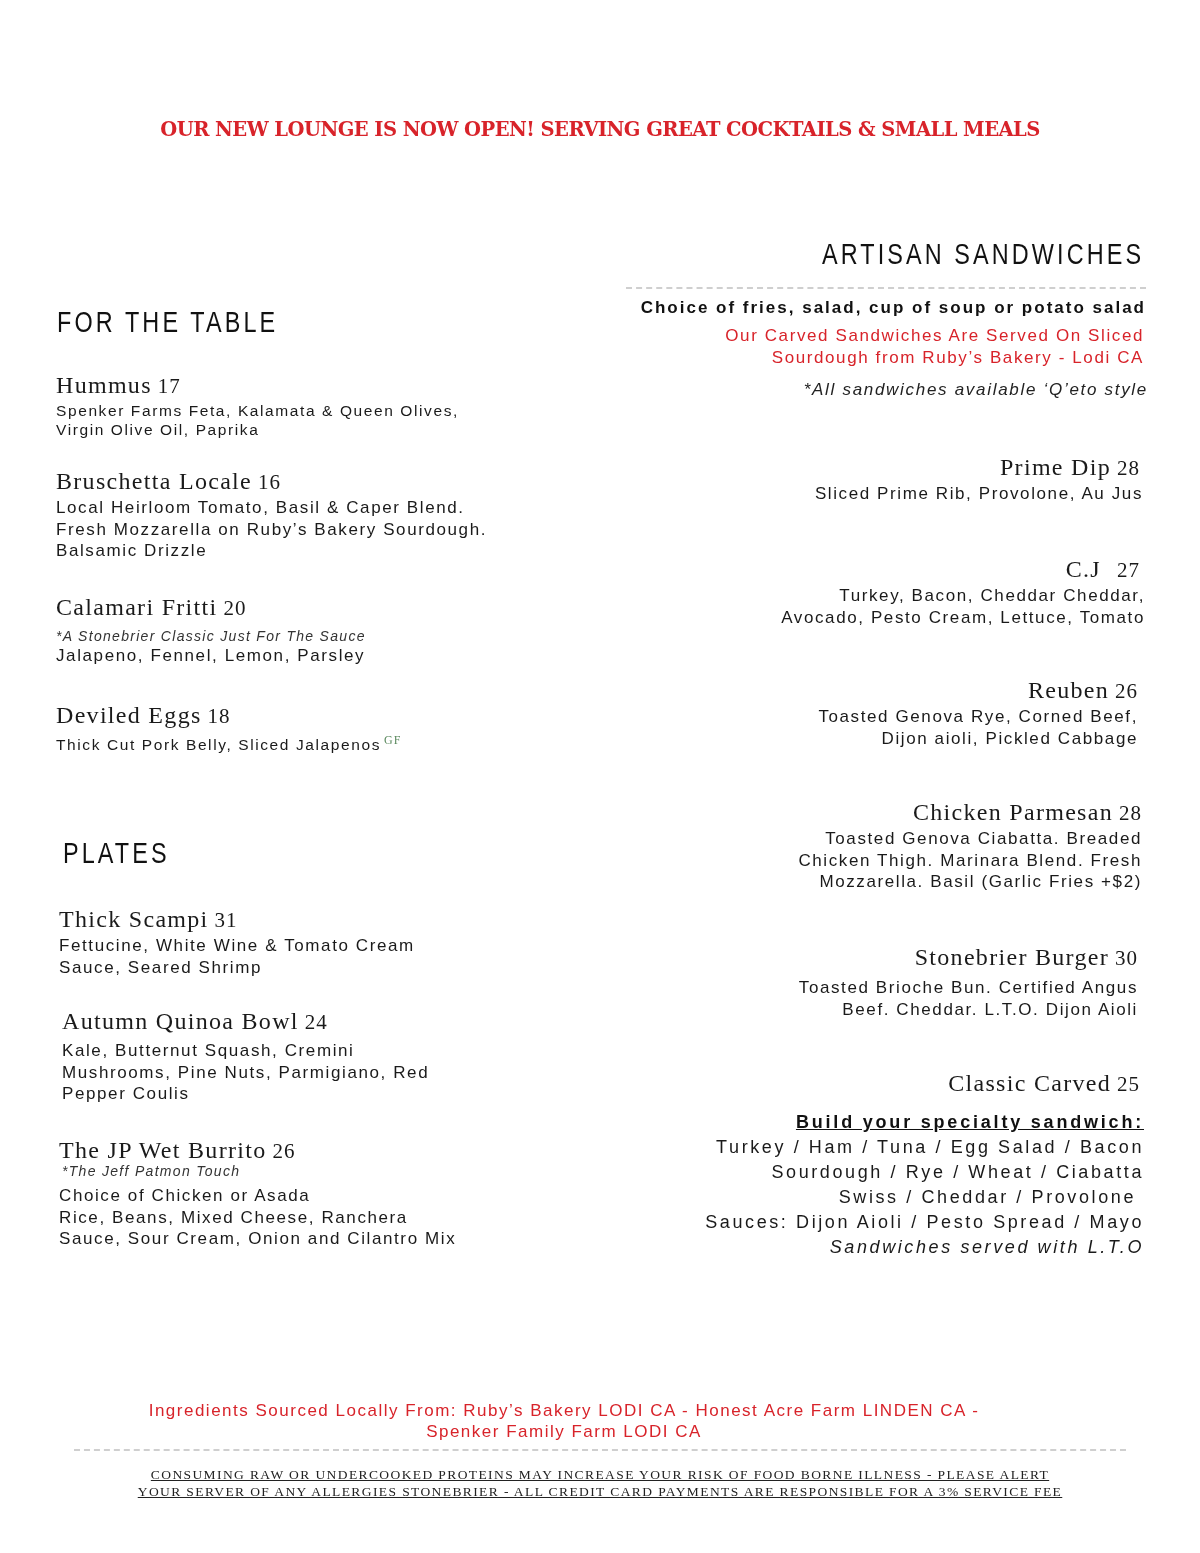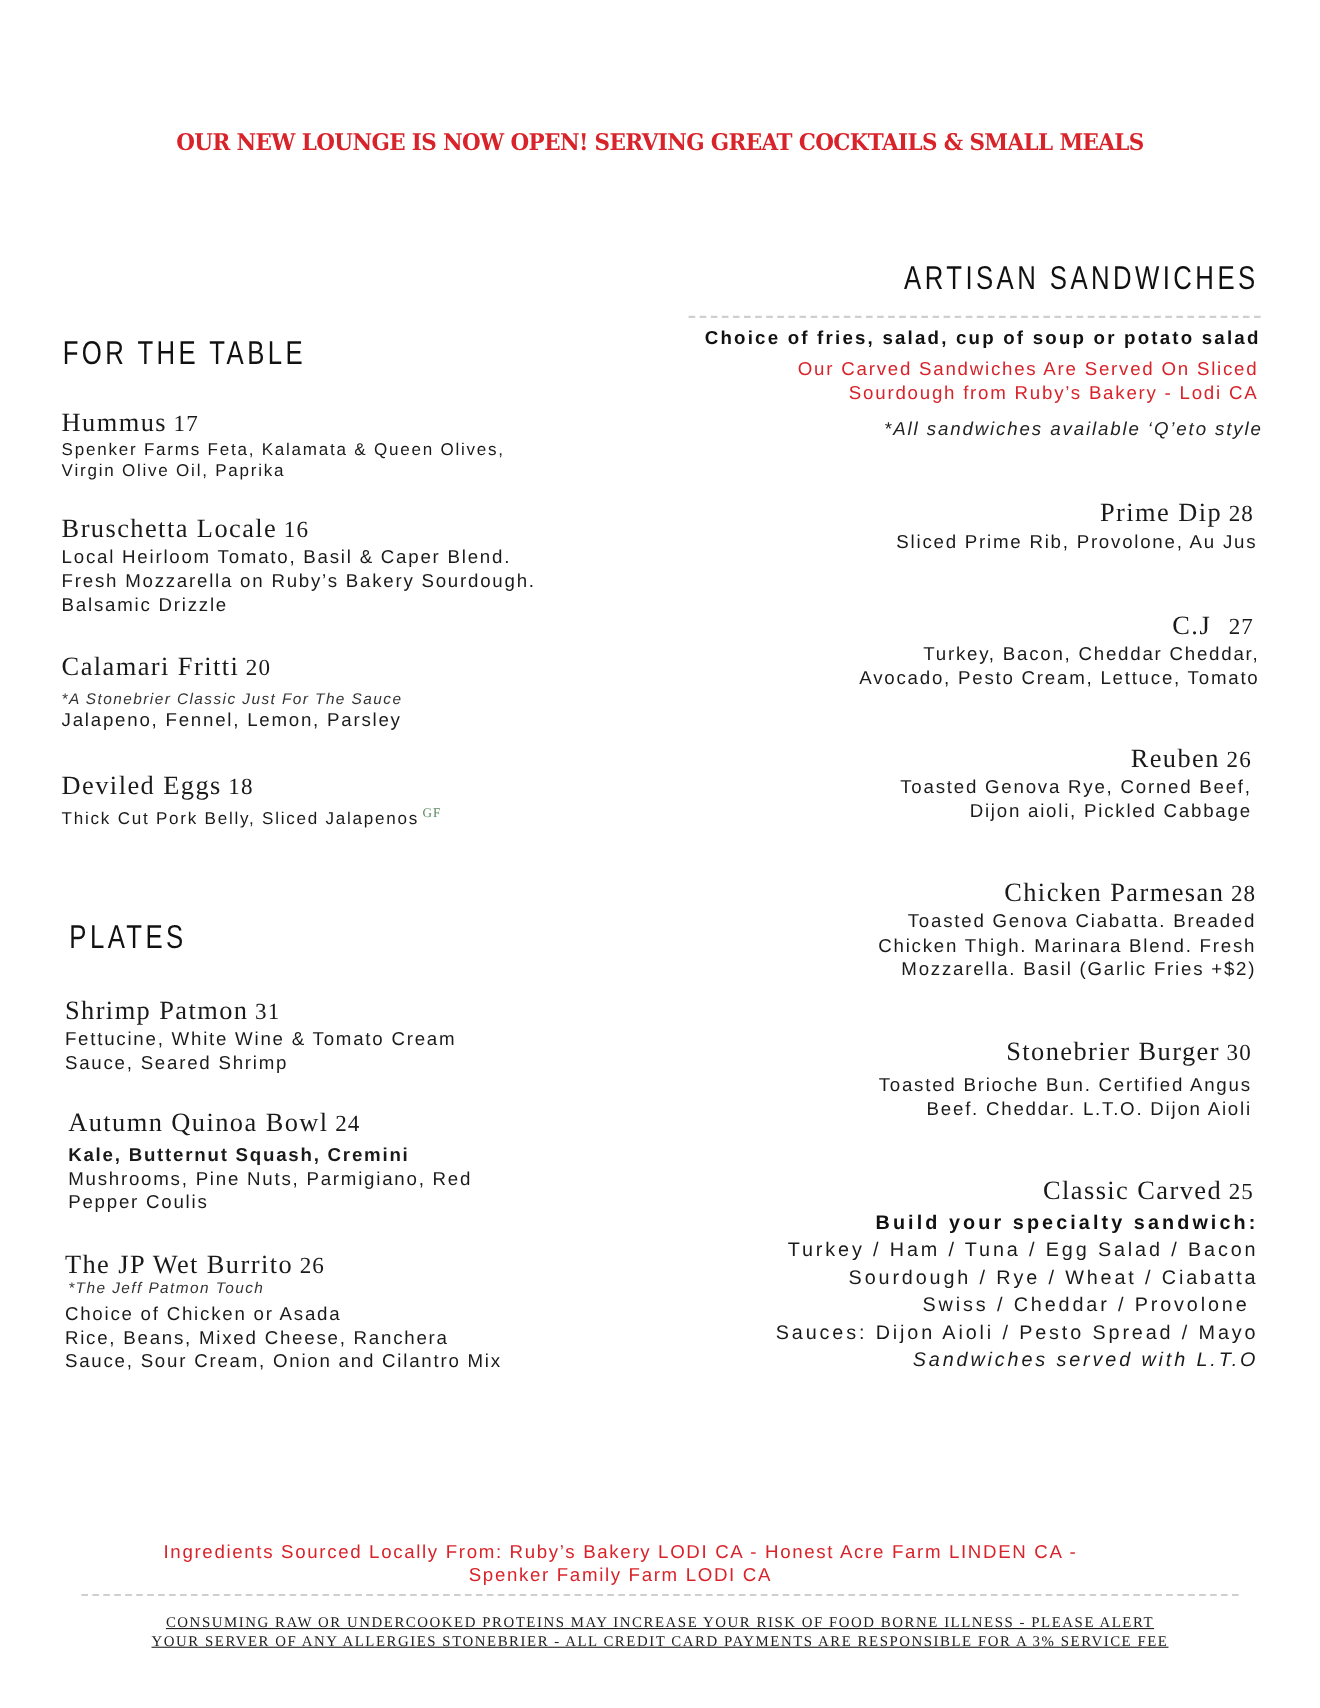--- a/index.html
+++ b/index.html
@@ -86,28 +86,28 @@
 </div>
 
 <div class="item" style="top:700px; left:56px;">
   <div class="name"><span>Deviled Eggs</span><span class="price">18</span></div>
   <div class="desc desc-small"><span>Thick Cut Pork Belly, Sliced Jalapenos</span><span class="gf">GF</span></div>
 </div>
 
 <div class="section-title" style="top:836px; left:63px;">PLATES</div>
 
 <div class="item" style="top:904px; left:59px;">
-  <div class="name"><span>Shrimp Patmon</span><span class="price">31</span></div>
+  <div class="name"><span>Thick Scampi</span><span class="price">31</span></div>
   <div class="desc">Fettucine, White Wine &amp; Tomato Cream</div>
   <div class="desc">Sauce, Seared Shrimp</div>
 </div>
 
 <div class="item" style="top:1006px; left:62px;">
   <div class="name"><span>Autumn Quinoa Bowl</span><span class="price">24</span></div>
-  <div class="desc" style="margin-top:3px;font-weight:bold;">Kale, Butternut Squash, Cremini</div>
+  <div class="desc" style="margin-top:3px;">Kale, Butternut Squash, Cremini</div>
   <div class="desc">Mushrooms, Pine Nuts, Parmigiano, Red</div>
   <div class="desc">Pepper Coulis</div>
 </div>
 
 <div class="item" style="top:1135px; left:59px;">
   <div class="name"><span>The JP Wet Burrito</span><span class="price">26</span></div>
   <div class="note" style="margin-top:-4px; margin-left:3px;">*The Jeff Patmon Touch</div>
   <div class="desc" style="margin-top:5px;">Choice of Chicken or Asada</div>
   <div class="desc">Rice, Beans, Mixed Cheese, Ranchera</div>
   <div class="desc">Sauce, Sour Cream, Onion and Cilantro Mix</div>
@@ -152,21 +152,21 @@
 </div>
 
 <div class="item right" style="top:942px; right:62px;">
   <div class="name"><span>Stonebrier Burger</span><span class="price">30</span></div>
   <div class="desc" style="margin-top:4px;">Toasted Brioche Bun. Certified Angus</div>
   <div class="desc">Beef. Cheddar. L.T.O. Dijon Aioli</div>
 </div>
 
 <div class="item right" style="top:1068px; right:56px;">
   <div class="name" style="margin-right:4px;"><span>Classic Carved</span><span class="price">25</span></div>
-  <div class="bold-line" style="font-size:18px; letter-spacing:2.8px; line-height:26px; margin-top:0;">Build your specialty sandwich:</div>
+  <div class="bold-line" style="font-size:18px; letter-spacing:2.8px; line-height:26px; margin-top:10px;text-decoration:underline;">Build your specialty sandwich:</div>
   <div class="build-line">Turkey / Ham / Tuna / Egg Salad / Bacon</div>
   <div class="build-line">Sourdough / Rye / Wheat / Ciabatta</div>
   <div class="build-line" style="margin-right:8px;">Swiss / Cheddar / Provolone</div>
   <div class="build-line">Sauces: Dijon Aioli / Pesto Spread / Mayo</div>
   <div class="build-line" style="font-style:italic;">Sandwiches served with L.T.O</div>
 </div>
 
 <div class="footer-red">
   <div>Ingredients Sourced Locally From: Ruby’s Bakery LODI CA - Honest Acre Farm LINDEN CA -</div>
   <div>Spenker Family Farm LODI CA</div>

